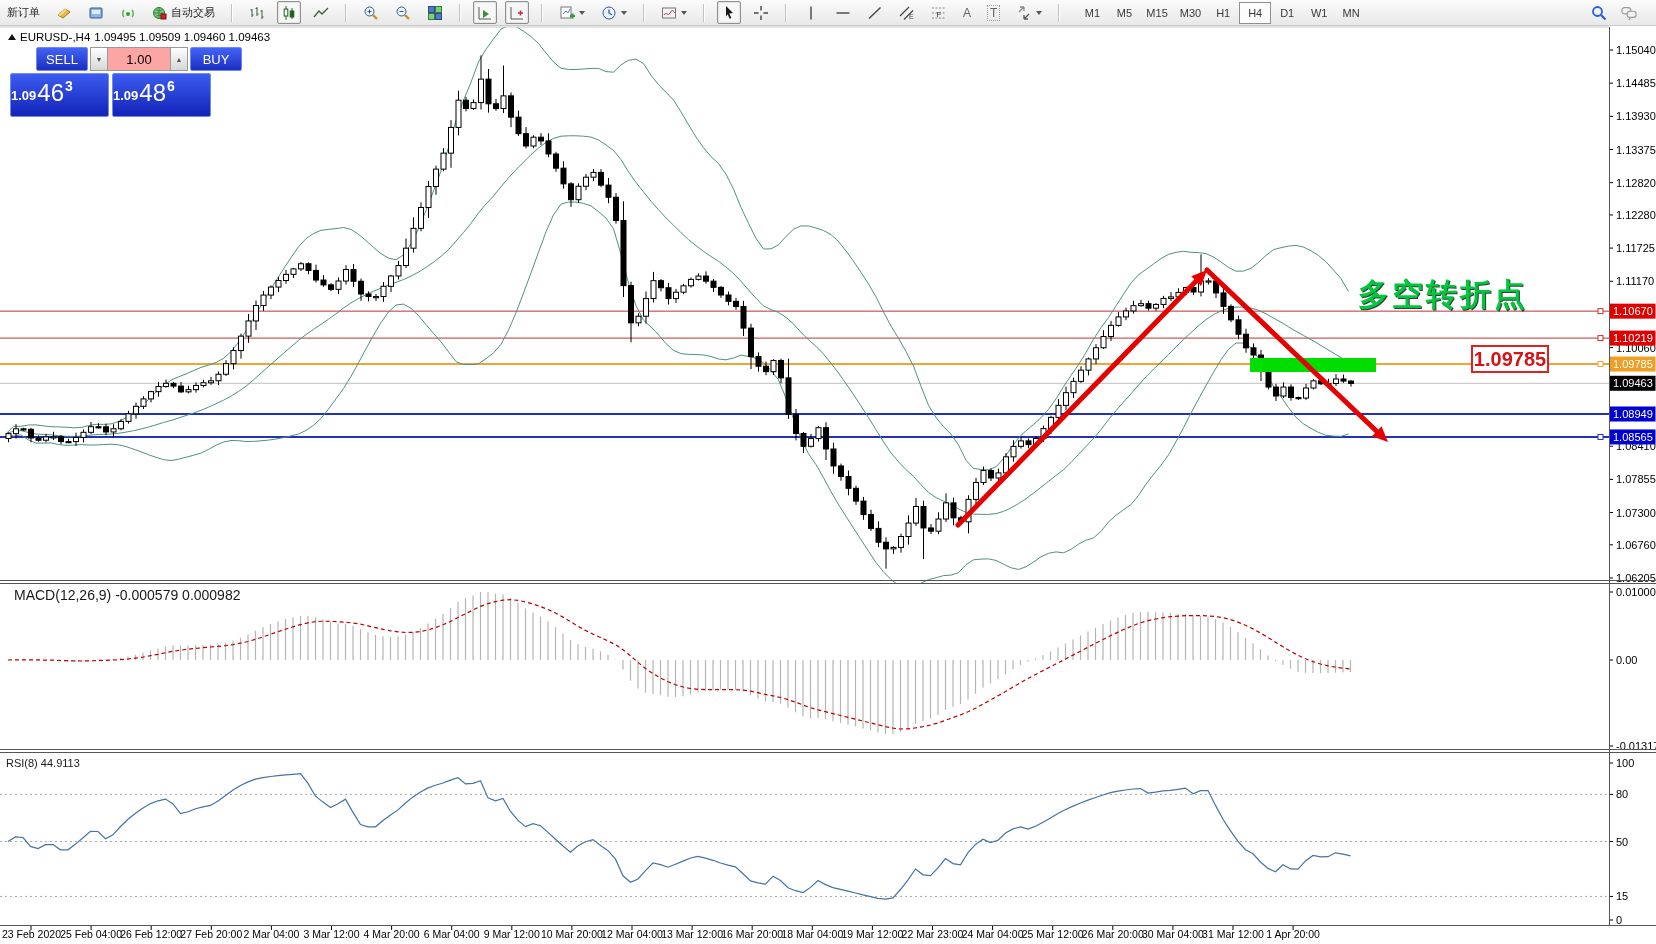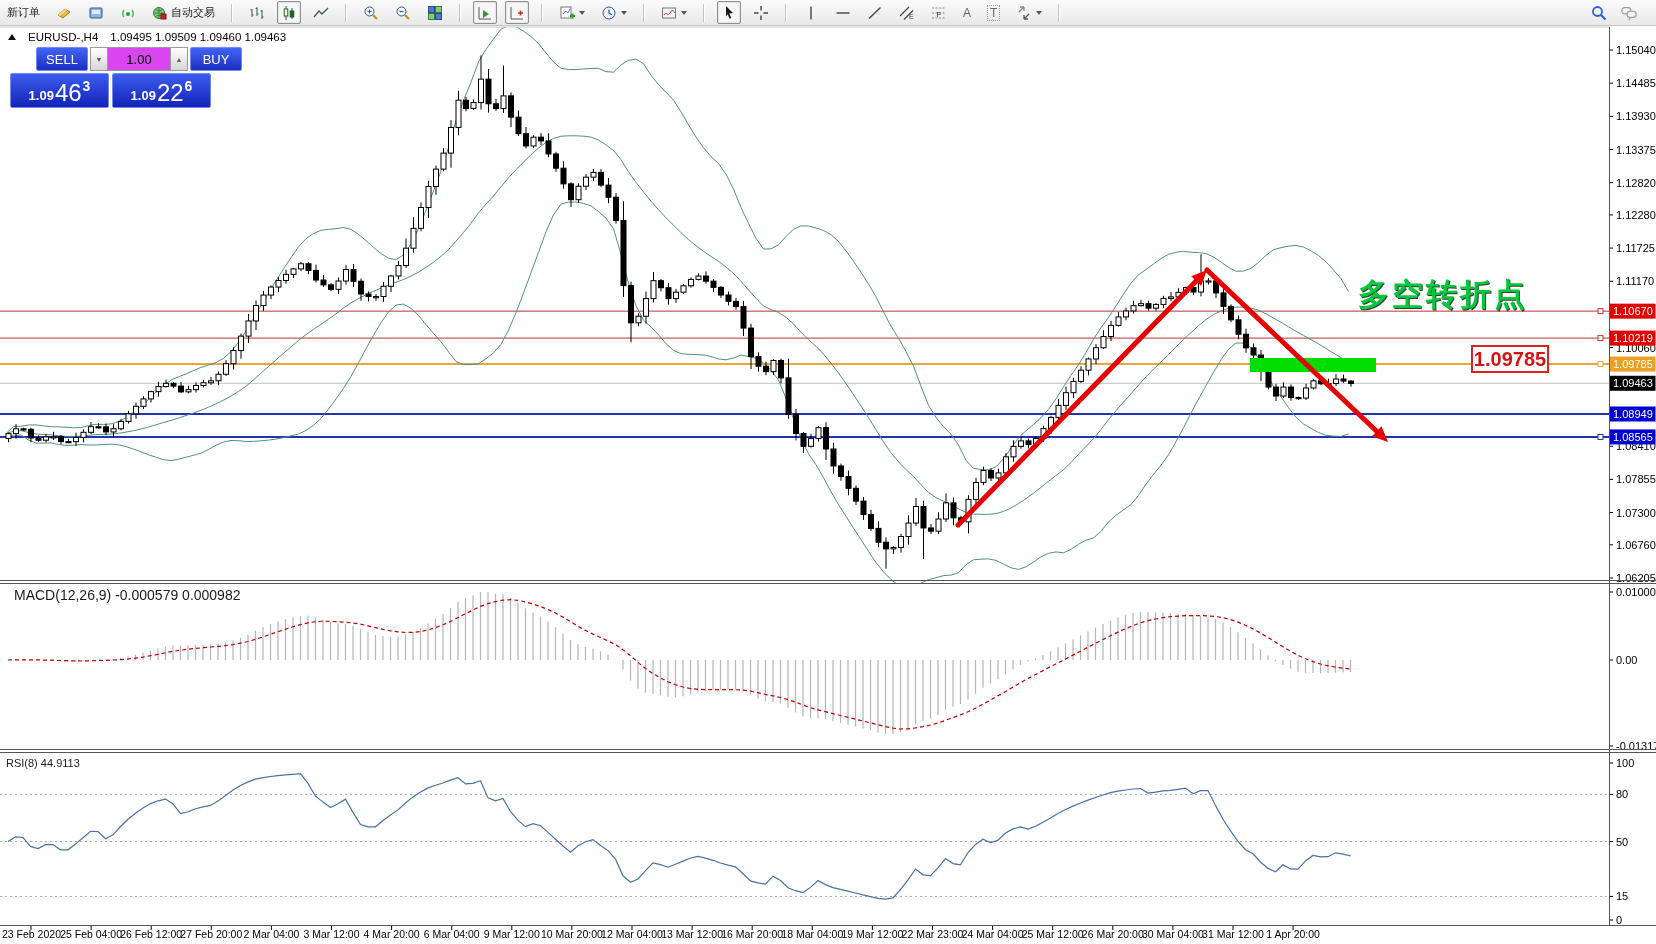--- a/index.html
+++ b/index.html
@@ -17,37 +17,37 @@
   .caret{width:0;height:0;border-left:3px solid transparent;border-right:3px solid transparent;
          border-top:4px solid #555;margin-left:1px;}
   .tf-group{display:flex;align-items:center;margin-left:4px;}
   .tf-btn{height:20px;min-width:20px;font-size:11px;color:#3a3a3a;display:flex;align-items:center;
           justify-content:center;padding:0 5px;border:1px solid transparent;}
   .tf-btn.pressed{background:#fcfcfc;border:1px solid #8f8f8f;}
   .tb-right{margin-left:auto;display:flex;align-items:center;gap:14px;padding-right:16px;}
   
   #chart-svg{position:absolute;left:0;top:0;z-index:1;}
   .ovl{position:absolute;z-index:10;}
-  #title{left:8px;top:31px;font-size:11.5px;color:#000;display:flex;align-items:center;gap:12px;}
+  #title{left:8px;top:31px;font-size:11.5px;color:#000;display:flex;align-items:center;gap:4px;}
   .tri{width:0;height:0;border-left:4px solid transparent;border-right:4px solid transparent;
        border-bottom:6px solid #111;}
   
   #tp{left:10px;top:47px;width:206px;background:transparent;}
   .tp-row1{display:flex;height:24px;gap:2px;padding-left:26px;}
   .btn-sell,.btn-buy{flex:0 0 50px;background:linear-gradient(#4264f4,#1b2ec2);color:#fff;
      font-size:13px;display:flex;align-items:center;justify-content:center;
      border:1px solid #7388f2;border-radius:2px;cursor:default;}
   .vol-wrap{display:flex;height:24px;box-sizing:border-box;}
   .vol-btn{width:16px;background:linear-gradient(#fff,#d6d6d6);border:1px solid #9a9a9a;
      color:#555;font-size:7px;display:flex;align-items:center;justify-content:center;}
-  .vol-field{width:62px;background:#d946ef;border-top:1px solid #9a9a9a;border-bottom:1px solid #9a9a9a;
+  .vol-field{width:62px;background:#fca5a5;border-top:1px solid #9a9a9a;border-bottom:1px solid #9a9a9a;
      font-size:13px;display:flex;align-items:center;justify-content:center;color:#000;}
   .tp-row2{display:flex;gap:3px;margin-top:2px;}
   .px-box{width:97px;height:31px;background:linear-gradient(#3d5cf0,#1323b8);border:1px solid #7388f2;
-     border-radius:2px;color:#fff;display:flex;align-items:flex-end;justify-content:center;padding-bottom:2px;}
+     border-radius:2px;color:#fff;display:flex;align-items:flex-end;justify-content:flex-start;padding-bottom:11px;}
   .px-small{font-size:13px;font-weight:bold;margin-bottom:2px;}
   .px-big{font-size:24px;line-height:25px;margin:0 1px;font-weight:500;}
   .px-sup{font-size:14px;font-weight:bold;margin-bottom:11px;}
   
   #macd-label{left:14px;top:587px;font-size:14px;color:#1a1a1a;}
   #rsi-label{left:6px;top:757px;font-size:11px;color:#1a1a1a;}
   
   #tp-text{left:1358px;top:278px;font-size:31px;font-weight:bold;color:#00c83c;letter-spacing:3px;
      white-space:nowrap;text-shadow:1px 1px 0 #3a3a3a;line-height:34px;text-align:center;}
   #ptag{left:1471px;top:345px;width:74px;height:24px;border:2px solid #dd2020;color:#d41414;
@@ -904,20 +904,31 @@
     <span style="font-size:12px;color:#666;border:1px dotted #999;padding:0 2px;">T</span>
   </div>
   <div class="tb-btn">
     <svg class="ic" viewBox="0 0 16 16">
       <path d="M3,7 L8,2 M8,2 h-4 M8,2 v4" stroke="#888" fill="none" stroke-width="1.3"></path>
       <path d="M13,9 L8,14 M8,14 h4 M8,14 v-4" stroke="#555" fill="none" stroke-width="1.3"></path>
       </svg>
     <span class="caret"></span>
   </div>
   <div class="tb-sep"></div>
+  <div class="tf-group" id="tf-group">
+      <div class="tf-btn">M1</div>
+      <div class="tf-btn">M5</div>
+      <div class="tf-btn">M15</div>
+      <div class="tf-btn">M30</div>
+      <div class="tf-btn">H1</div>
+      <div class="tf-btn pressed">H4</div>
+      <div class="tf-btn">D1</div>
+      <div class="tf-btn">W1</div>
+      <div class="tf-btn">MN</div>
+    </div>
   <div class="tb-right">
     <svg class="ic" viewBox="0 0 16 16">
       <circle cx="6.5" cy="6.5" r="4.5" fill="none" stroke="#2b5fd9" stroke-width="1.8"></circle>
       <path d="M10,10 L14.5,14.5" stroke="#2b5fd9" stroke-width="2.2"></path>
       </svg>
     <svg class="ic" viewBox="0 0 18 16">
       <rect x="1" y="2" width="10" height="7" rx="3" fill="none" stroke="#9a9a9a" stroke-width="1.3"></rect>
       <rect x="7" y="6" width="10" height="7" rx="3" fill="#f2f2f2" stroke="#9a9a9a" stroke-width="1.3"></rect>
       <path d="M10,13 l-1,3 l3,-3" fill="#f2f2f2" stroke="#9a9a9a"></path>
       </svg>
@@ -941,21 +952,21 @@
     <div class="btn-buy">BUY</div>
   </div>
   <div class="tp-row2">
     <div class="px-box">
       <span class="px-small">1.09</span>
       <span class="px-big">46</span>
       <span class="px-sup">3</span>
     </div>
     <div class="px-box">
       <span class="px-small">1.09</span>
-      <span class="px-big">22</span>
+      <span class="px-big">48</span>
       <span class="px-sup">6</span>
     </div>
   </div>
 </div>
 
 <div class="ovl" id="macd-label">MACD(12,26,9) -0.000579 0.000982</div>
 <div class="ovl" id="rsi-label">RSI(8) 44.9113</div>
 
 <div class="ovl" id="tp-text">多空转折点</div>
 <div class="ovl" id="ptag">1.09785</div>

